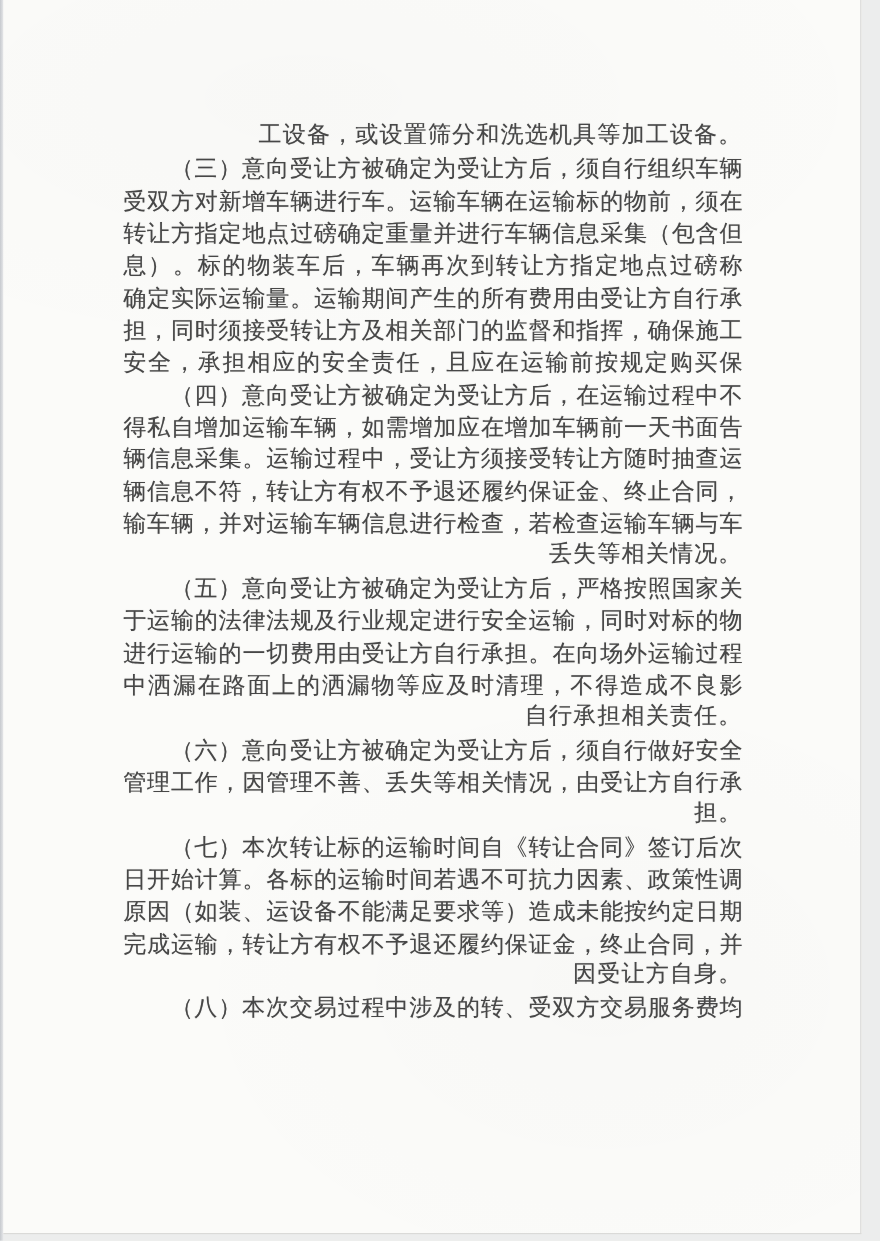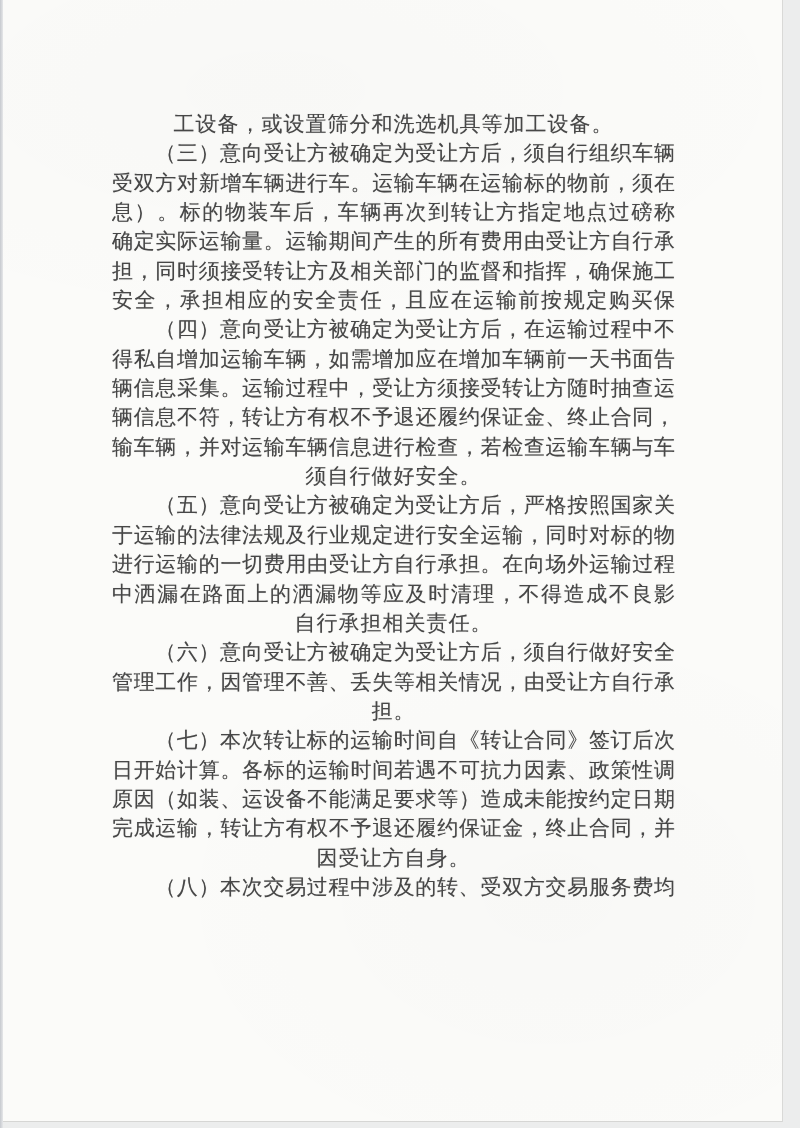--- a/index.html
+++ b/index.html
@@ -54,47 +54,49 @@
   
   .jl {
     white-space: normal;
     text-align: justify;
     text-align-last: justify;
     overflow: hidden;
   }
   
   .pl {
     letter-spacing: 1px;
-    text-align: center;
+    text-align: right;
+    font-family: Liberation Mono, monospace;
   }
   
   .ind {
     text-indent: 43px;
   }
 </style>
 </head>
 <body>
 
 <div class="scan-root">
   <div class="edge-left"></div>
   <div class="page">
     <div class="text-block">
       <div class="ln pl">工设备，或设置筛分和洗选机具等加工设备。</div>
       <div class="ln jl ind">（三）意向受让方被确定为受让方后，须自行组织车辆</div>
       <div class="ln jl">受双方对新增车辆进行车。运输车辆在运输标的物前，须在</div>
+      <div class="ln jl">转让方指定地点过磅确定重量并进行车辆信息采集（包含但</div>
       <div class="ln jl">息）。标的物装车后，车辆再次到转让方指定地点过磅称重，</div>
       <div class="ln jl">确定实际运输量。运输期间产生的所有费用由受让方自行承</div>
       <div class="ln jl">担，同时须接受转让方及相关部门的监督和指挥，确保施工</div>
       <div class="ln jl">安全，承担相应的安全责任，且应在运输前按规定购买保险。</div>
       <div class="ln jl ind">（四）意向受让方被确定为受让方后，在运输过程中不</div>
       <div class="ln jl">得私自增加运输车辆，如需增加应在增加车辆前一天书面告</div>
       <div class="ln jl">辆信息采集。运输过程中，受让方须接受转让方随时抽查运</div>
       <div class="ln jl">辆信息不符，转让方有权不予退还履约保证金、终止合同，</div>
       <div class="ln jl">输车辆，并对运输车辆信息进行检查，若检查运输车辆与车</div>
-      <div class="ln pl">须自行做好安全。</div>
+      <div class="ln pl">丢失等相关情况。</div>
       <div class="ln jl ind">（五）意向受让方被确定为受让方后，严格按照国家关</div>
       <div class="ln jl">于运输的法律法规及行业规定进行安全运输，同时对标的物</div>
       <div class="ln jl">进行运输的一切费用由受让方自行承担。在向场外运输过程</div>
       <div class="ln jl">中洒漏在路面上的洒漏物等应及时清理，不得造成不良影响，</div>
       <div class="ln pl">自行承担相关责任。</div>
       <div class="ln jl ind">（六）意向受让方被确定为受让方后，须自行做好安全</div>
       <div class="ln jl">管理工作，因管理不善、丢失等相关情况，由受让方自行承</div>
       <div class="ln pl">担。</div>
       <div class="ln jl ind">（七）本次转让标的运输时间自《转让合同》签订后次</div>
       <div class="ln jl">日开始计算。各标的运输时间若遇不可抗力因素、政策性调</div>

